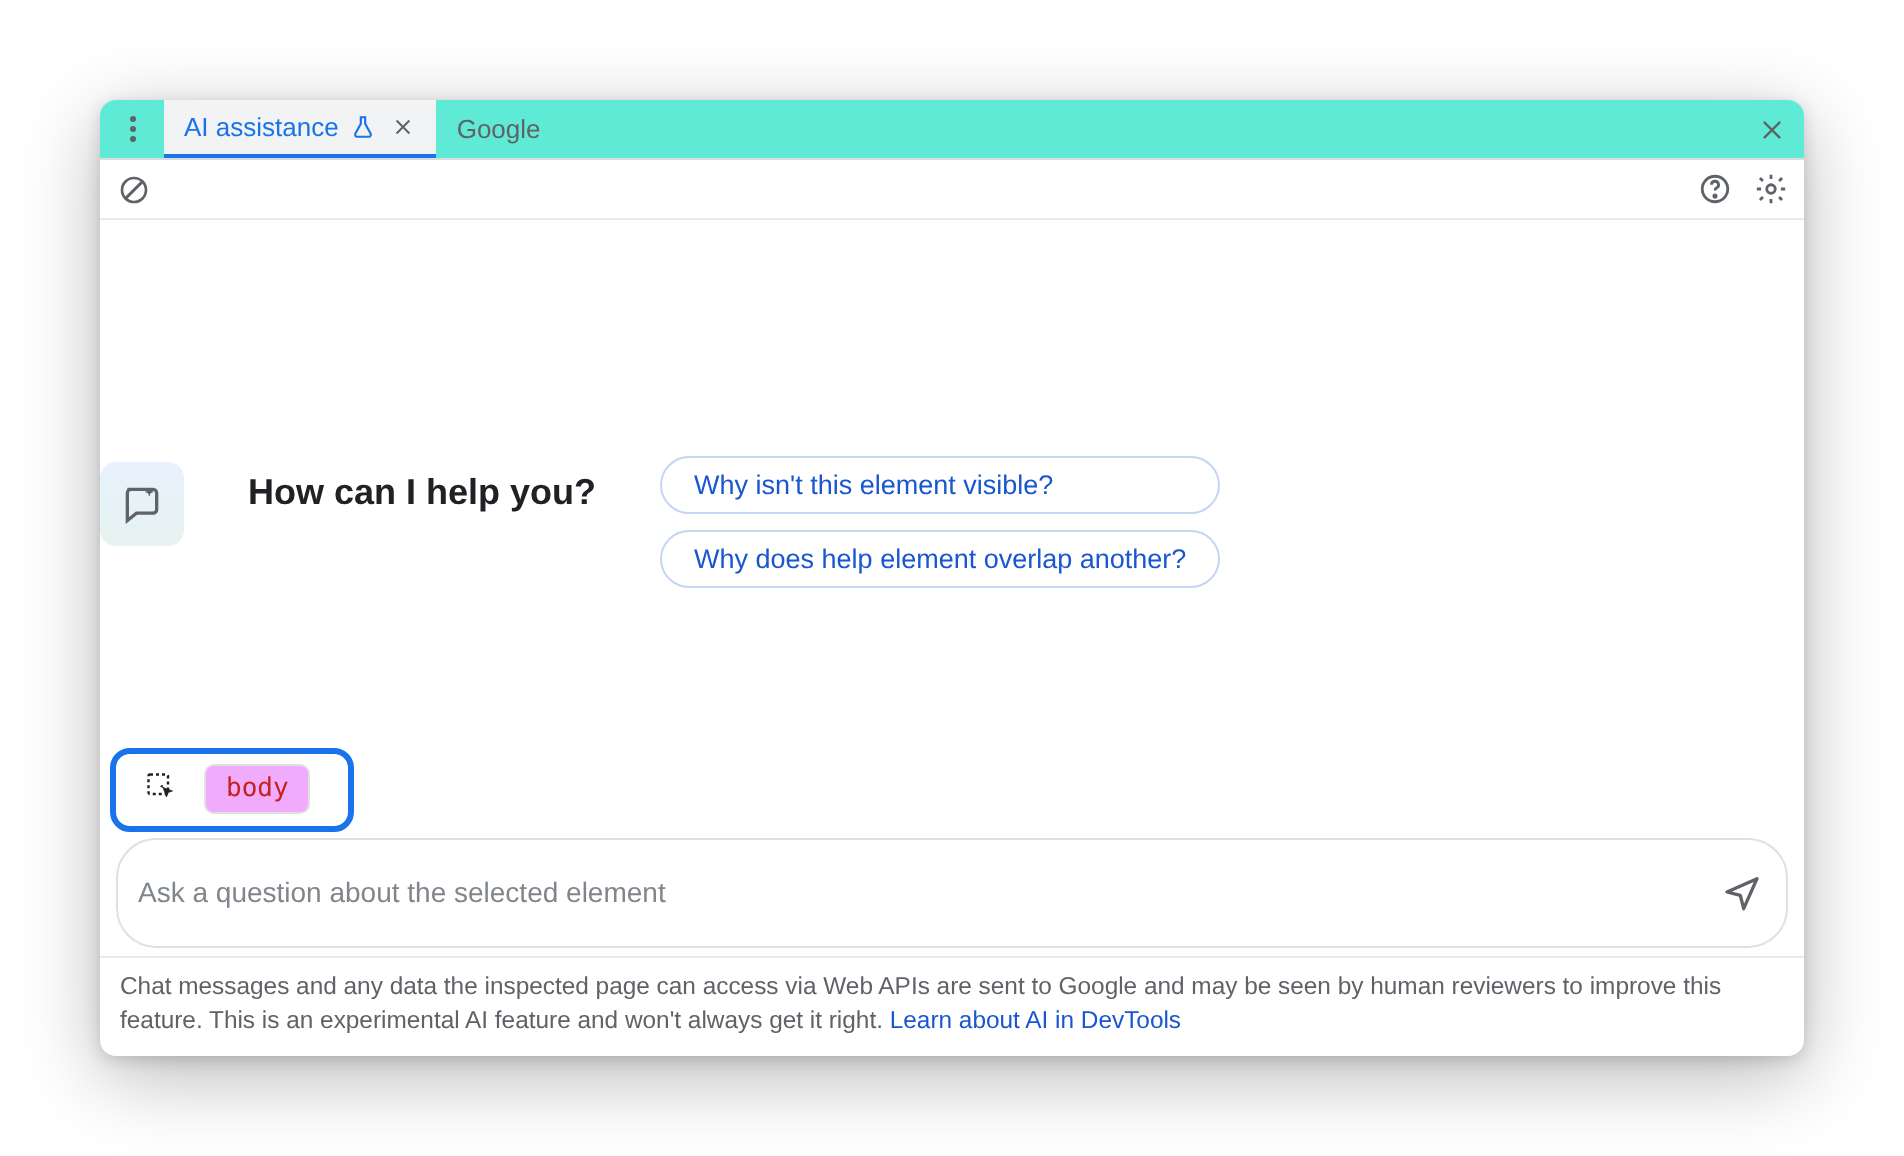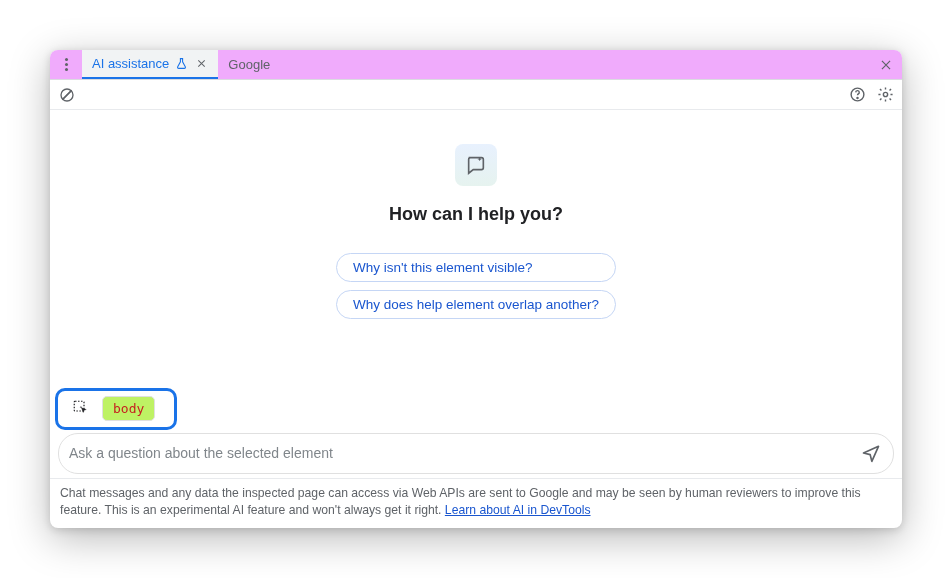--- a/index.html
+++ b/index.html
@@ -20,21 +20,21 @@
   box-shadow: 0 10px 40px rgba(0,0,0,0.28), 0 2px 8px rgba(0,0,0,0.15);
   display: flex;
   flex-direction: column;
   overflow: hidden;
   position: relative;
 }
 .tabbar {
   display: flex;
   align-items: center;
   height: 30px;
-  background: #f0abfc;
+  background: #5eead4;
   border-bottom: 1px solid #dadce0;
   padding: 0 6px;
   font-size: 13px;
 }
 .kebab-icon {
   width: 20px;
   height: 20px;
   display: flex;
   flex-direction: column;
   align-items: center;
@@ -82,24 +82,24 @@
 .toolbar .right { margin-left: auto; display: flex; gap: 6px; align-items: center; }
 .icon-btn {
   width: 22px; height: 22px;
   display: flex; align-items: center; justify-content: center;
   color: #5f6368; cursor: pointer;
   border-radius: 4px;
 }
 .content {
   flex: 1;
   display: flex;
-  flex-direction: column;
   align-items: center;
   padding-top: 34px;
   overflow: hidden;
+  gap: 32px;
 }
 .hero-icon {
   width: 42px; height: 42px;
   background: linear-gradient(180deg, #e8f1fe 0%, #e6f3ef 100%);
   border-radius: 8px;
   display: flex; align-items: center; justify-content: center;
   margin-bottom: 18px;
 }
 .heading {
   font-size: 18px;
@@ -148,29 +148,29 @@
   display: flex; align-items: center; justify-content: center;
   margin-left: 10px;
 }
 .elem-tag {
   border: 1px solid #e0e0e0;
   border-radius: 5px;
   padding: 4px 10px;
   font-family: Menlo, Consolas, monospace;
   font-size: 13px;
   color: #c5221f;
-  background: #bef264;
+  background: #f0abfc;
 }
 .input-row {
   display: flex;
   align-items: center;
   border: 1px solid #e0e0e0;
   border-radius: 20px;
   margin: 0 8px 4px 8px;
-  height: 41px;
+  height: 55px;
   padding: 0 10px;
 }
 .input-row input {
   flex: 1;
   border: none;
   outline: none;
   font-size: 14px;
   color: #202124;
   background: transparent;
 }
@@ -182,21 +182,20 @@
 }
 .disclaimer {
   border-top: 1px solid #e8eaed;
   font-size: 12.2px;
   line-height: 1.45;
   color: #5f6368;
   padding: 6px 10px 8px 10px;
 }
 .disclaimer a {
   color: #1a56cf;
-  text-decoration: underline;
   cursor: pointer;
 }
 </style>
 </head>
 <body>
 
 <div class="panel">
 
   <div class="tabbar">
     <div class="kebab-icon">

